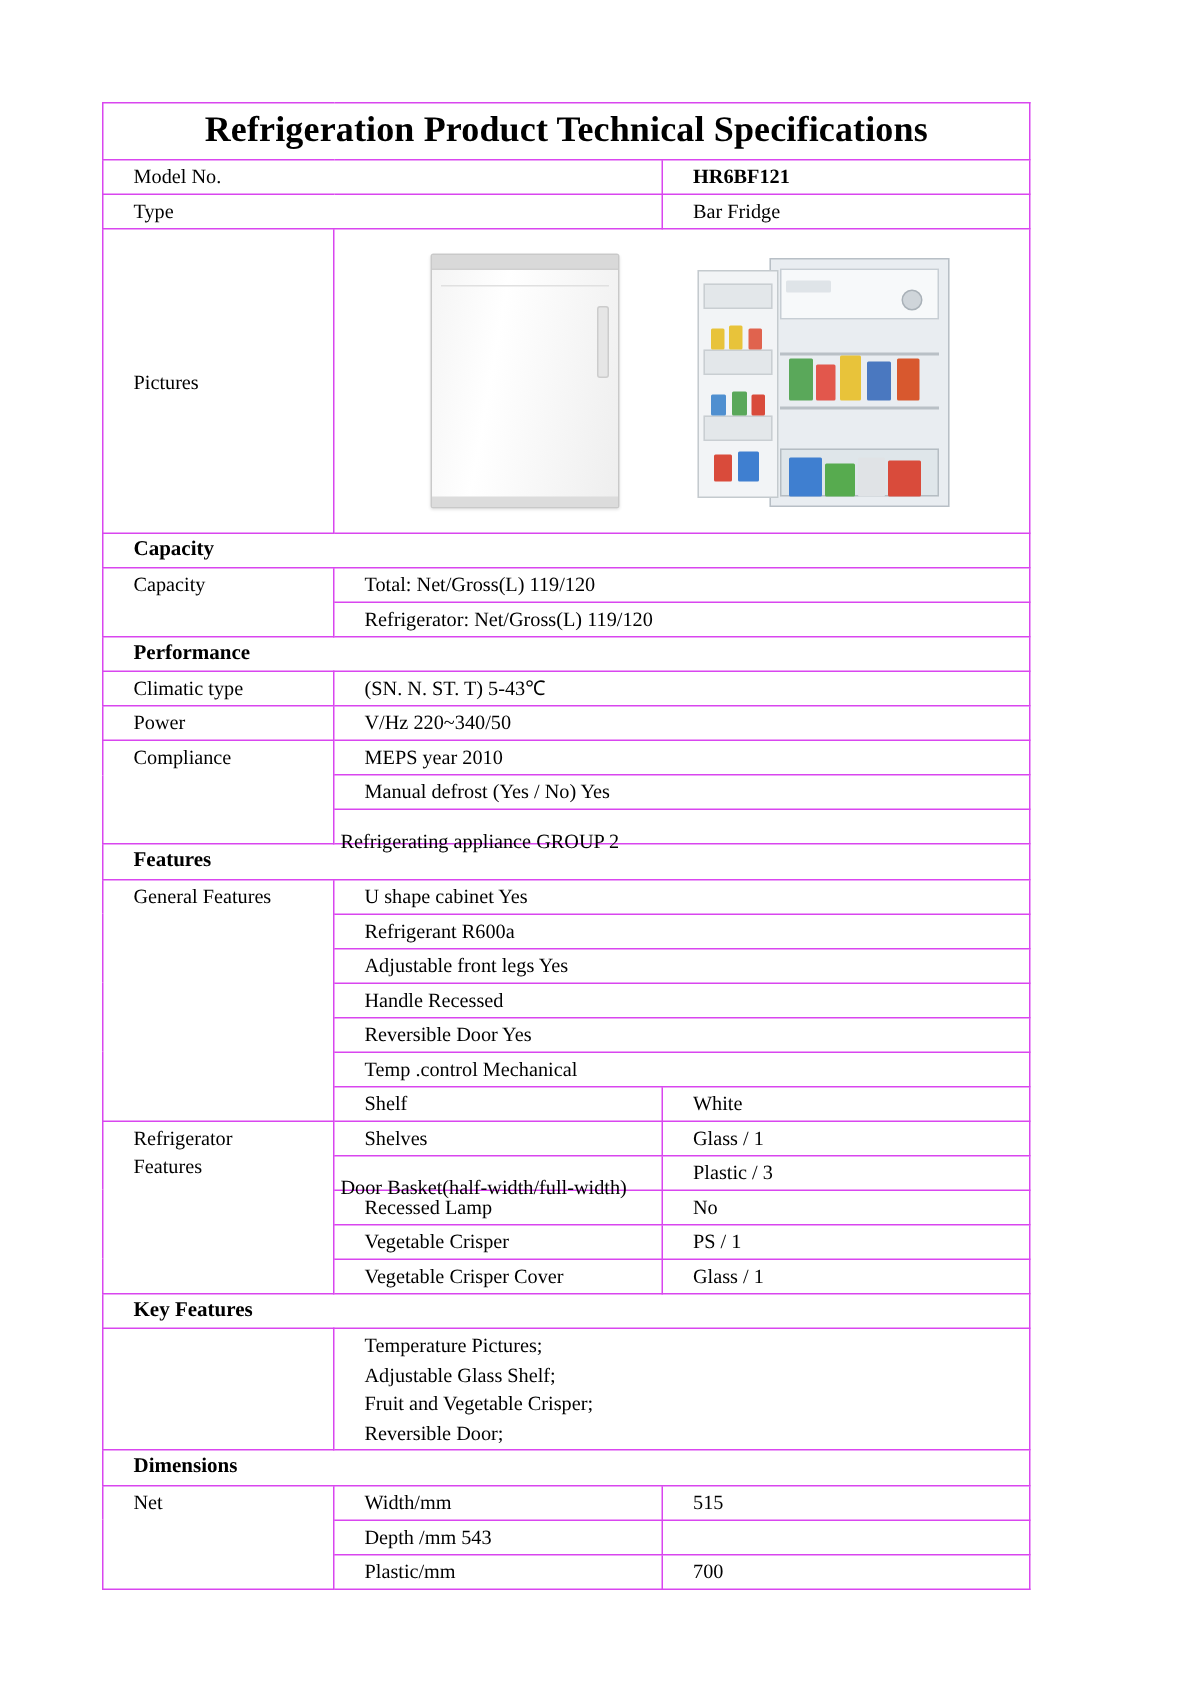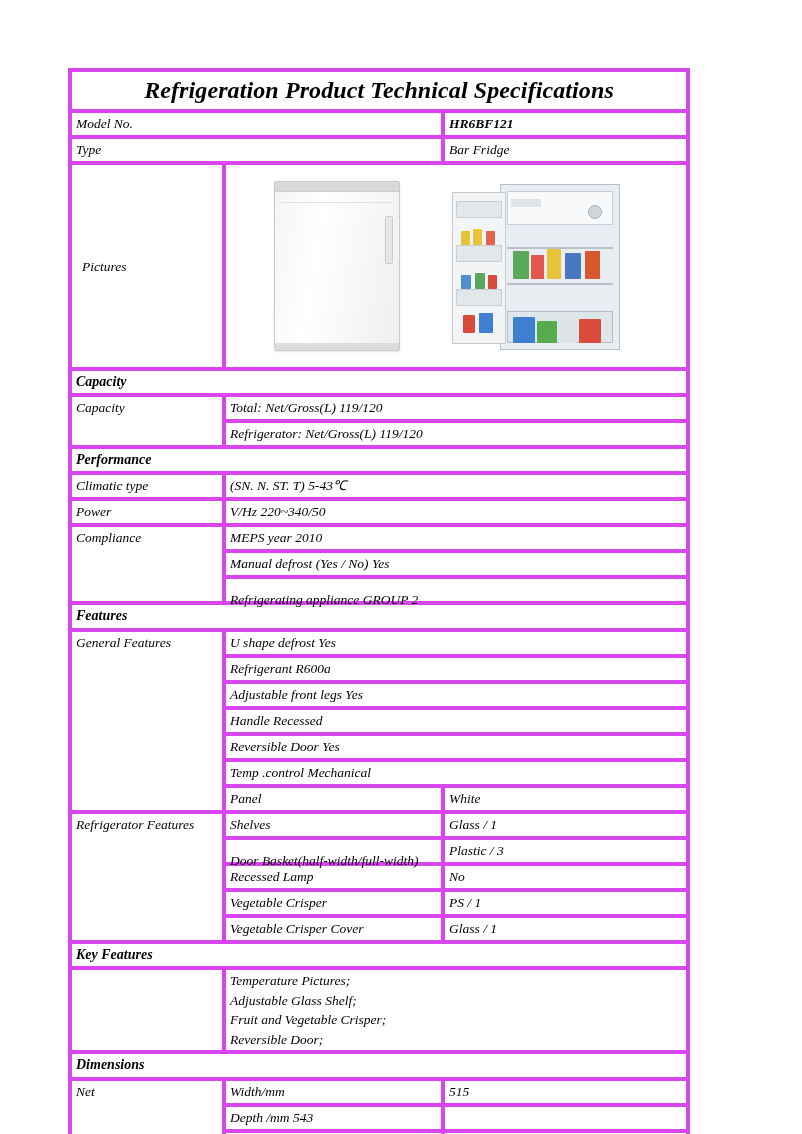--- a/index.html
+++ b/index.html
@@ -20,26 +20,25 @@
     top: 68px;
     width: 618px;
   }
   table.spec {
     border-collapse: collapse;
     width: 100%;
     table-layout: fixed;
     font-size: 13.5px;
   }
   table.spec td {
-    border: 4px solid #d946ef;
-    padding: 1px 4px;
+    border: 1px solid #d946ef;
+    padding: 1px 20px;
     vertical-align: top;
     line-height: 1.45;
     height: 20px;
-    font-style: italic;
   }
   .title-cell {
     text-align: center;
     font-size: 24px;
     font-weight: bold;
     padding: 5px 0 7px 0;
     letter-spacing: 0.1px;
   }
   .section-head {
     font-weight: bold;
@@ -52,21 +51,21 @@
   .col-b { width: 219px; }
   .col-c { width: 245px; }
 
   .pictures-cell {
     height: 200px;
     position: relative;
     padding: 0;
   }
   .pic-label {
     position: absolute;
-    left: 10px;
+    left: 20px;
     top: 92px;
     font-size: 13.5px;
   }
   .pics-wrap {
     display: flex;
     align-items: center;
     justify-content: flex-start;
     height: 200px;
     padding-left: 44px;
     gap: 48px;
@@ -295,39 +294,39 @@
         <td colspan="2" class="overlap-cell">
           <span class="overlap-text">Refrigerating appliance GROUP 2</span>&nbsp;
         </td>
       </tr>
 
       <tr>
         <td colspan="3" class="section-head">Features</td>
       </tr>
       <tr>
         <td rowspan="7">General Features</td>
-        <td colspan="2">U shape defrost Yes</td>
+        <td colspan="2">U shape cabinet Yes</td>
       </tr>
       <tr>
         <td colspan="2">Refrigerant R600a</td>
       </tr>
       <tr>
         <td colspan="2">Adjustable front legs Yes</td>
       </tr>
       <tr>
         <td colspan="2">Handle Recessed</td>
       </tr>
       <tr>
         <td colspan="2">Reversible Door Yes</td>
       </tr>
       <tr>
         <td colspan="2">Temp .control Mechanical</td>
       </tr>
       <tr>
-        <td>Panel</td>
+        <td>Shelf</td>
         <td>White</td>
       </tr>
 
       <tr>
         <td rowspan="5">Refrigerator  Features</td>
         <td>Shelves</td>
         <td>Glass / 1</td>
       </tr>
       <tr>
         <td class="overlap-cell">
@@ -368,17 +367,17 @@
         <td rowspan="3">Net</td>
         <td>Width/mm</td>
         <td>515</td>
       </tr>
       <tr>
         <td>Depth /mm 543</td>
         <td>&nbsp;</td>
       </tr>
       <tr>
         <td>Plastic/mm</td>
-        <td>340</td>
+        <td>700</td>
       </tr>
     </tbody>
   </table>
 </div>
 
 </body></html>

